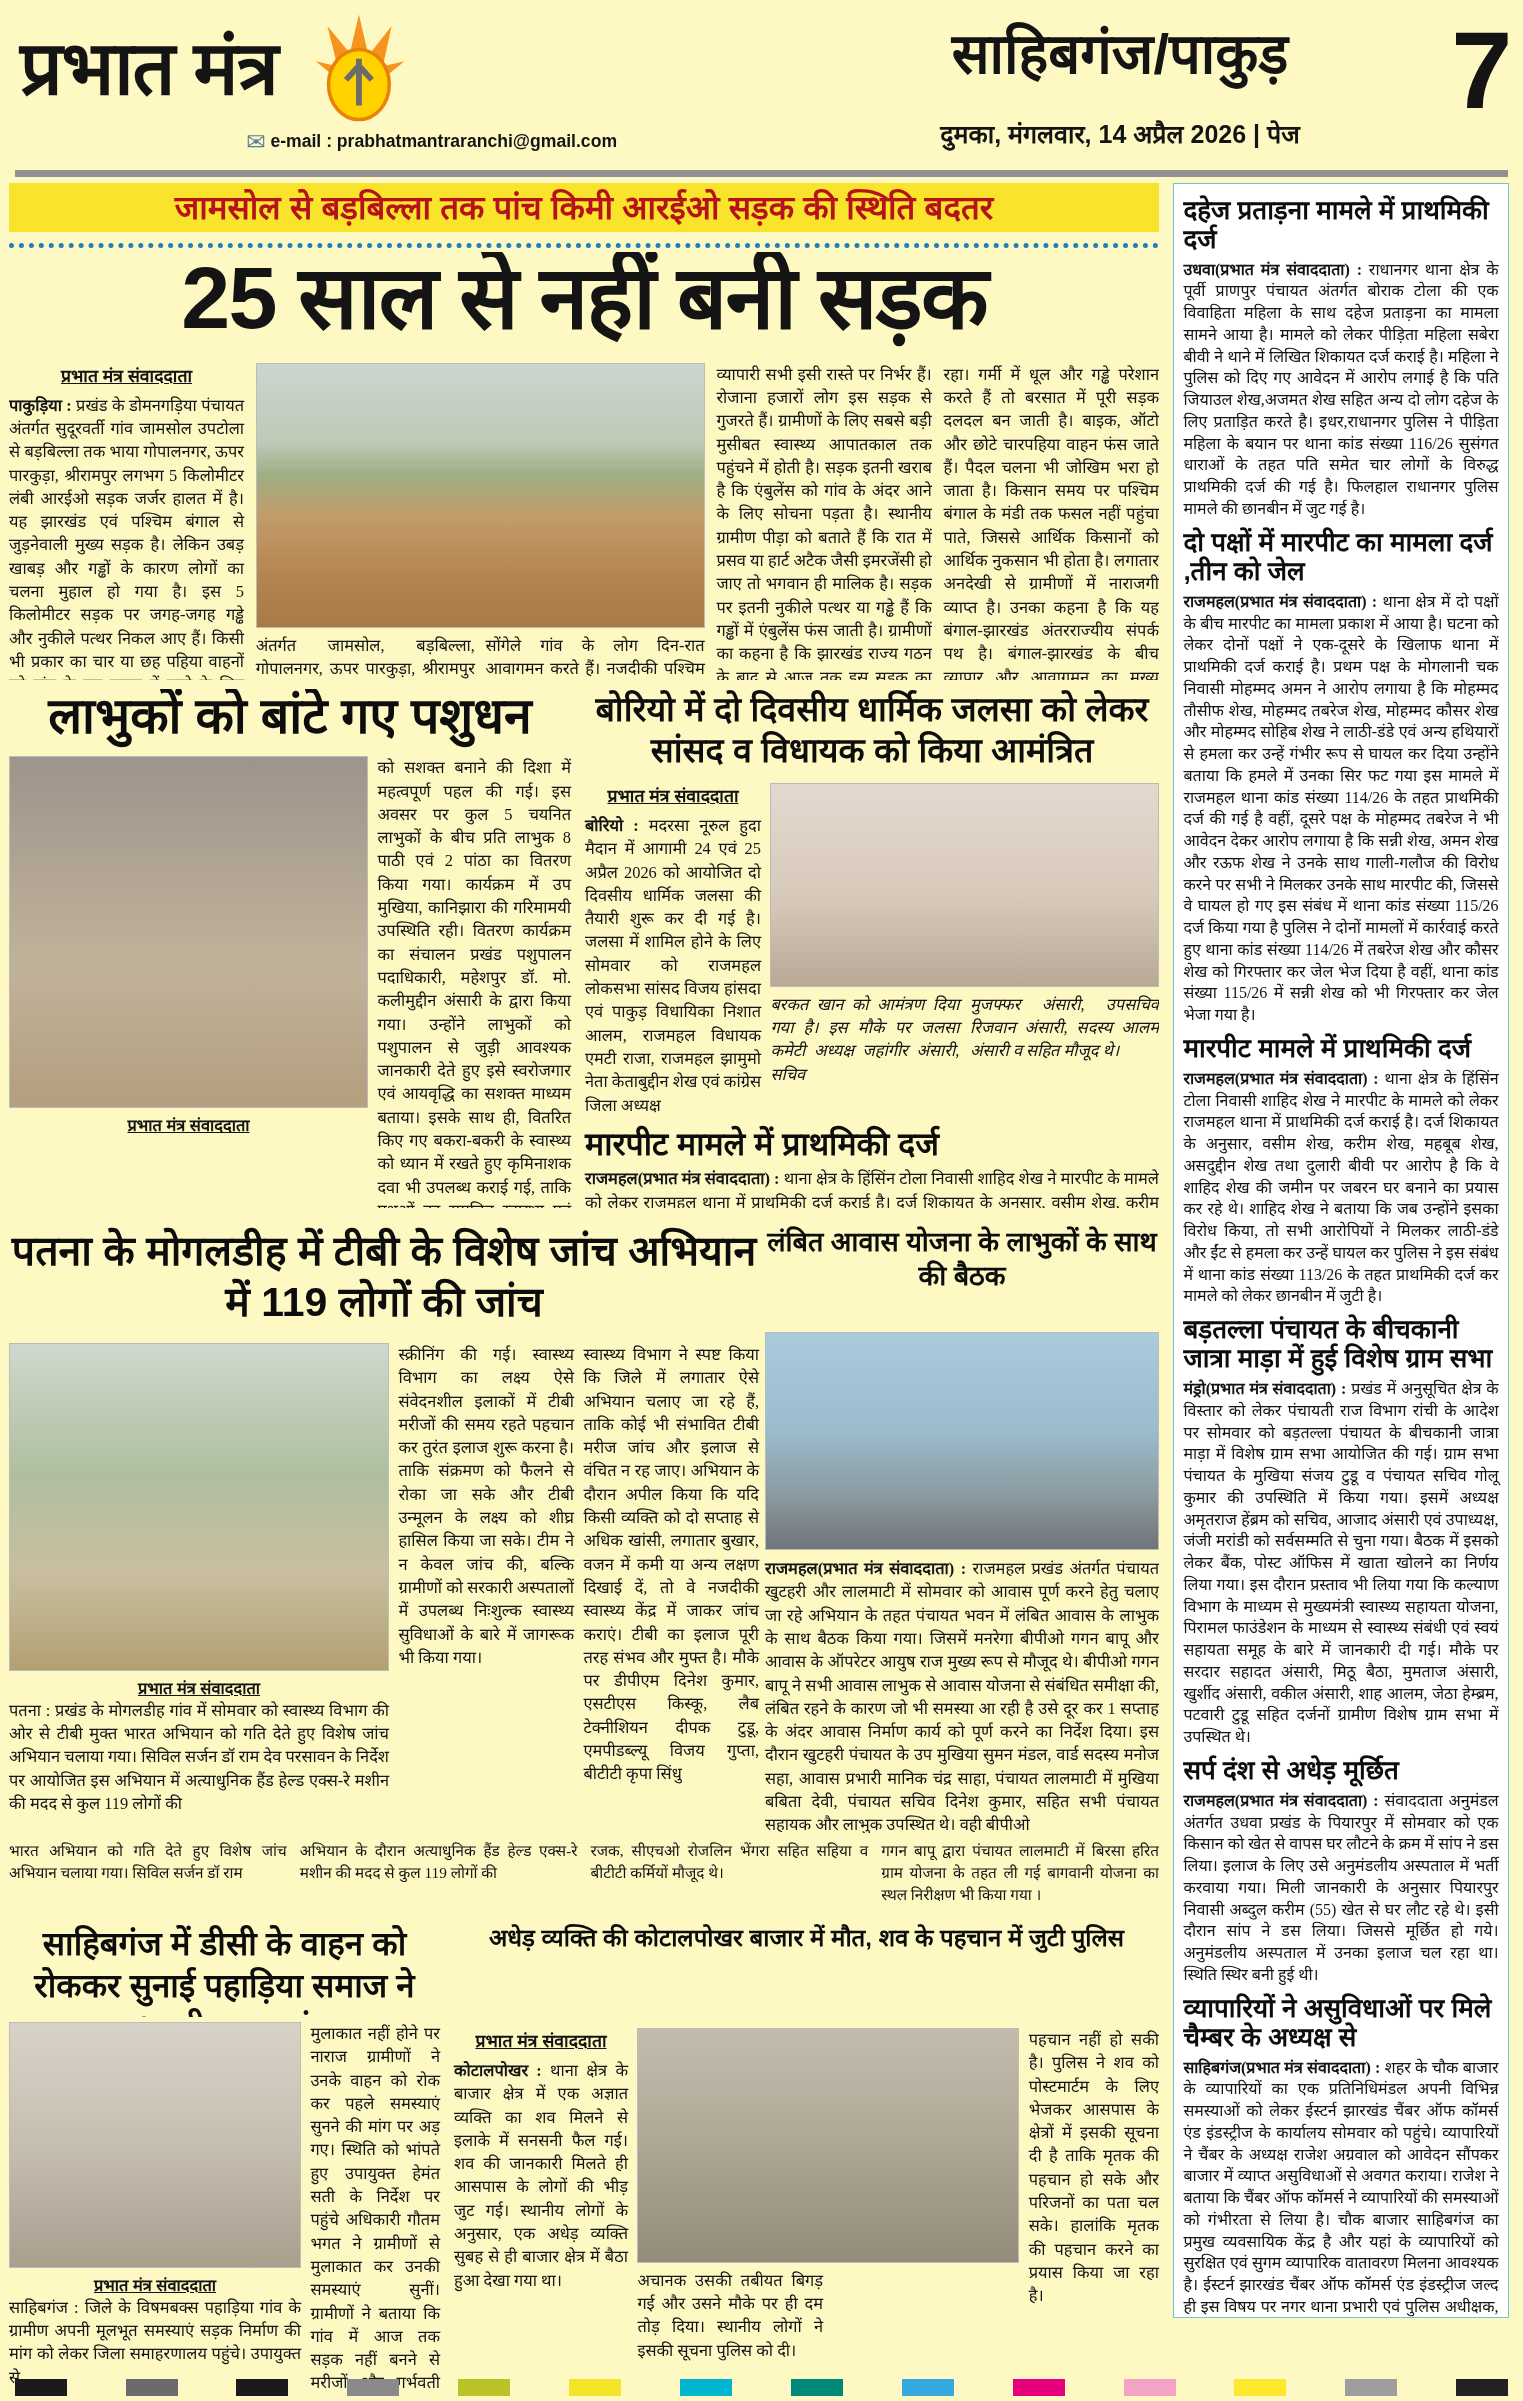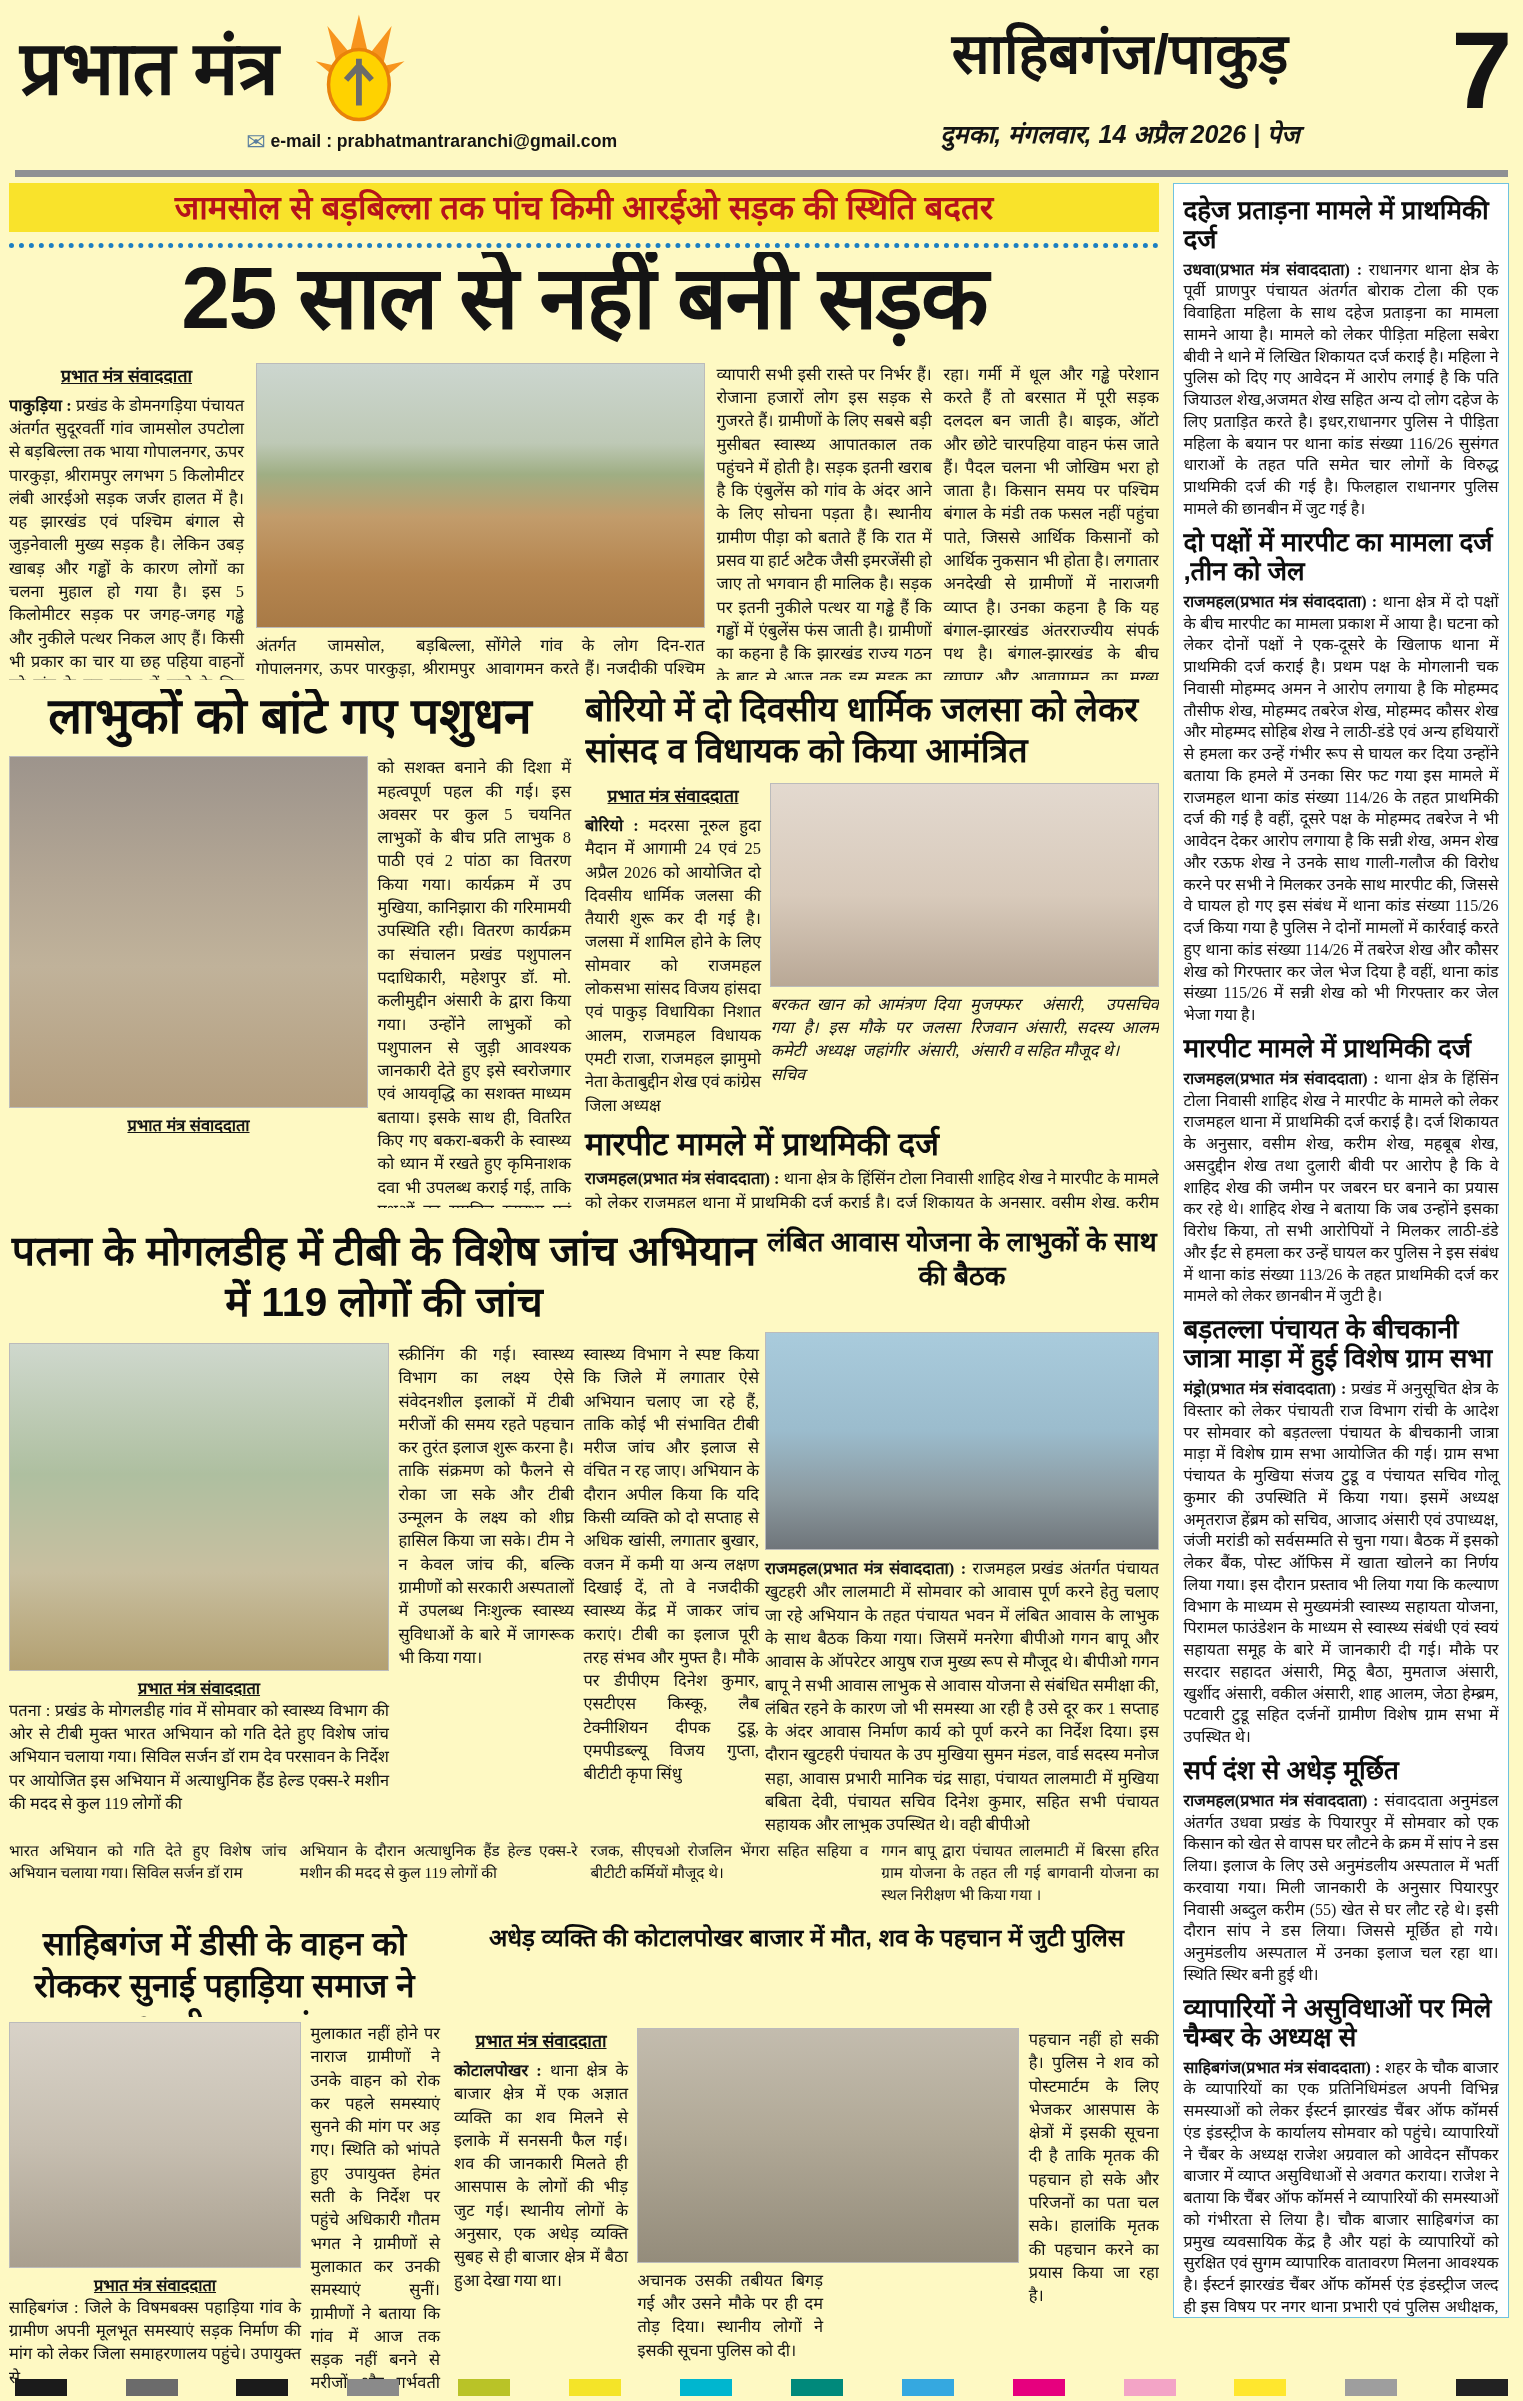--- a/index.html
+++ b/index.html
@@ -10,21 +10,21 @@
   body{background:#d9d9d9; font-family:"Liberation Serif","DejaVu Serif",serif;}
   .page{position:relative; width:1523px; height:2401px; margin:0 auto; background:#fef9c3; color:var(--ink); overflow:hidden;}
 
   
   .masthead{position:absolute; left:0; top:0; width:100%; height:169px;}
   .paper-name{position:absolute; left:20px; top:30.5px; font-family:"Liberation Sans","DejaVu Sans",sans-serif; font-weight:bold; font-size:75px; line-height:1; letter-spacing:-1.2px; z-index:2;}
   .sun{position:absolute; left:304px; top:4.7px; z-index:1;}
   .email-line{position:absolute; left:246px; top:128px; font-family:"Liberation Sans","DejaVu Sans",sans-serif; font-weight:bold; font-size:17.6px;}
   .email-line .env{color:#5b7f9e; font-size:23.5px; vertical-align:middle; margin-right:4.7px;}
   .section-title{position:absolute; left:862px; top:25px; width:516px; text-align:center; font-family:"Liberation Sans","DejaVu Sans",sans-serif; font-weight:bold; font-size:56px; line-height:1.05;}
-  .date-line{position:absolute; left:862px; top:116px; width:516px; text-align:center; font-family:"Liberation Sans","DejaVu Sans",sans-serif; font-weight:bold; font-size:25px;font-style:italic;}
+  .date-line{position:absolute; left:862px; top:116px; width:516px; text-align:center; font-family:"Liberation Sans","DejaVu Sans",sans-serif; font-weight:bold; font-size:25px;}
   .page-no{position:absolute; right:10.6px; top:15.3px; font-family:"Liberation Sans","DejaVu Sans",sans-serif; font-weight:bold; font-size:110px; line-height:1;}
   .gray-rule{position:absolute; left:14.7px; right:14.7px; top:170px; height:7px; background:var(--gray-rule);}
 
   
   .left-area{position:absolute; left:9px; top:183px; width:1150px;}
   .rail{position:absolute; left:1173px; top:183px; width:336px; height:2135px; border:1.8px solid var(--rail-border); background:#fff; padding:5.9px 9.4px; overflow:hidden;}
 
   
   .hd{font-family:"Liberation Sans","DejaVu Sans",sans-serif; font-weight:bold; color:#0d0d0d;}
   .body-text{font-size:16.4px; line-height:1.42; text-align:justify;}
@@ -39,21 +39,21 @@
   .lead-headline{font-family:"Liberation Sans","DejaVu Sans",sans-serif; font-weight:bold; font-size:88px; line-height:1.05; text-align:center; height:101px; overflow:hidden; letter-spacing:-1.8px;}
   .lead-grid{display:grid; grid-template-columns:235px 449px 1fr 1fr; gap:11.7px; height:317px; overflow:hidden; margin-top:9.4px;}
   .photo-road{height:265px; background:linear-gradient(180deg,#ccd6cf 0%,#bec9b6 30%,#9fae84 42%,#c29c6b 58%,#b5854f 80%,#a87a46 100%);}
   .under-photo{display:grid; grid-template-columns:1fr 1fr; gap:10.6px; margin-top:5.9px;}
 
   
   .row2{display:grid; grid-template-columns:562px 1fr; gap:14px; height:519px; overflow:hidden; margin-top:9.4px;}
   .sec-head-xl{font-size:50px; text-align:center; line-height:1.1; height:59px; overflow:hidden;}
   .pash-grid{display:grid; grid-template-columns:359px 1fr; gap:9.4px; margin-top:8.2px;}
   .photo-goats{height:352px; background:linear-gradient(180deg,#9d948c 0%,#b3a694 35%,#c0b29a 60%,#b49e7e 100%);}
-  .borio-head{font-size:34px; text-align:left; line-height:1.2; height:88px; overflow:hidden;}
+  .borio-head{font-size:34px; text-align:center; line-height:1.2; height:88px; overflow:hidden;}
   .borio-grid{display:grid; grid-template-columns:176px 1fr; gap:9.4px; margin-top:5.9px;}
   .photo-jalsa{height:204px; background:linear-gradient(180deg,#e3d9cf 0%,#d8cabb 55%,#b9a896 100%);}
   .borio-under{display:grid; grid-template-columns:1fr 1fr; gap:10.6px; margin-top:5.9px;font-style:italic;}
   .sub-head{font-size:32px; line-height:1.1; margin:10.6px 0 4.7px;}
 
   
   .row3{display:grid; grid-template-columns:750px 1fr; gap:6px; height:607px; overflow:hidden; margin-top:18px;}
   .tb-head{font-size:41px; text-align:center; line-height:1.25; height:111px; overflow:hidden;}
   .tb-grid{display:grid; grid-template-columns:380px 1fr 1fr; gap:9.4px; margin-top:5.9px;}
   .photo-tb{height:328px; background:linear-gradient(180deg,#cfd8cd 0%,#aebfa0 40%,#c8bfa0 70%,#b3a071 100%);}

